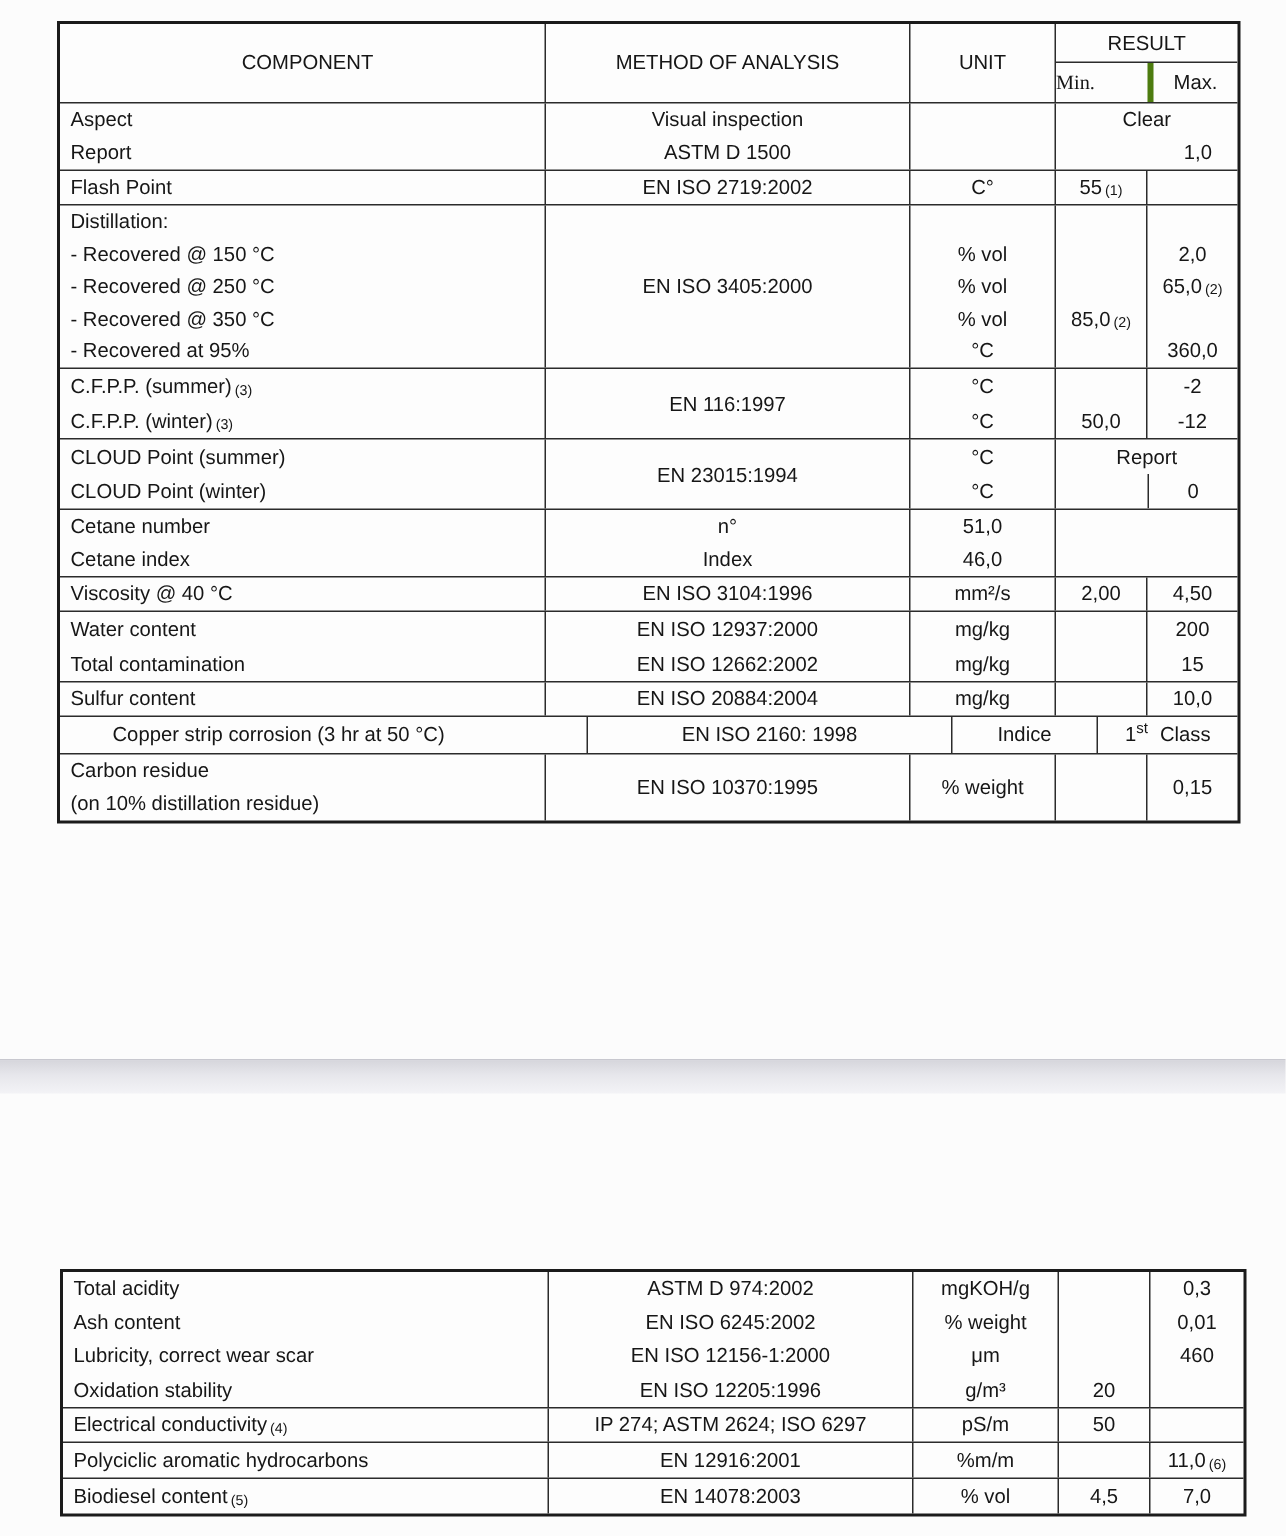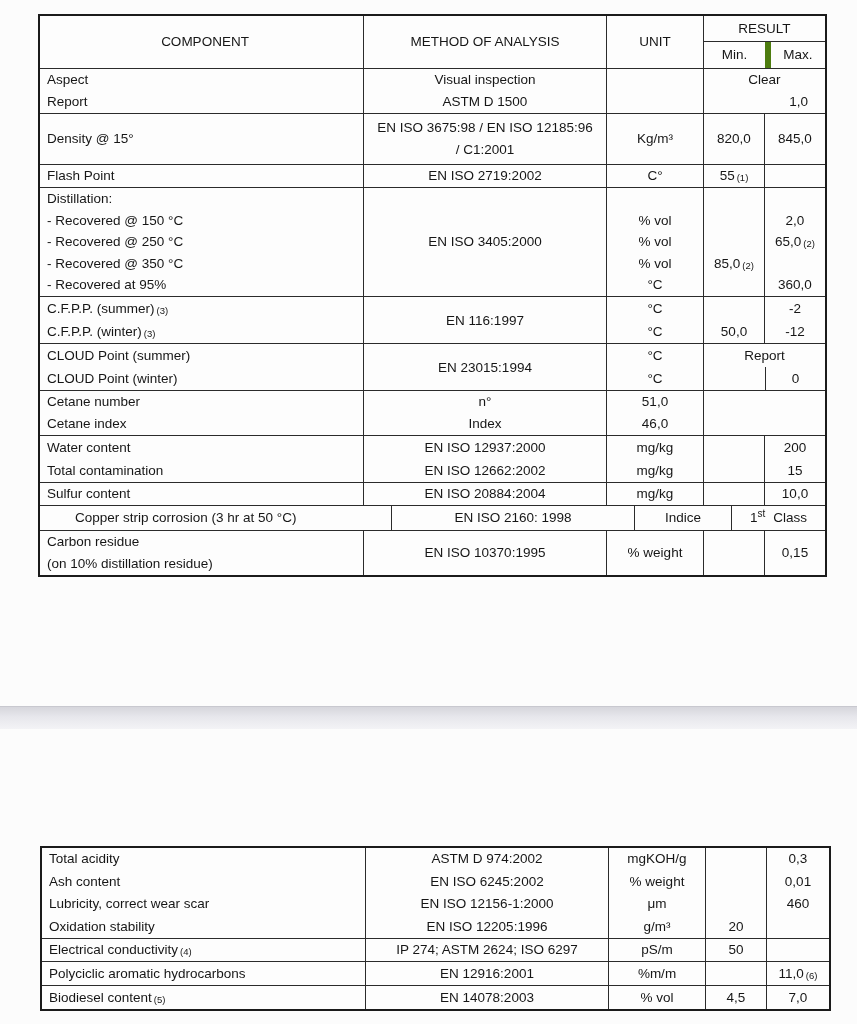--- a/index.html
+++ b/index.html
@@ -37,21 +37,21 @@
   .thead{height:52px;}
   .rb1{height:44px;}  .rb2{height:50px;}  .rb3{height:22px;}  .rb4{height:108px;}
   .rb5{height:46px;}  .rb6{height:46px;}  .rb7{height:44px;}  .rb8{height:22px;}
   .rb9{height:46px;}  .rb10{height:22px;} .rb11{height:24px;padding-left:28px;} .rb12{height:44px;}
   .rb21{height:90px;} .rb22{height:22px;} .rb23{height:23px;} .rb24{height:23px;}
   
   .hcell{justify-content:center;align-items:center;text-align:center;}
   .reshdr{grid-column:4/6;display:flex;flex-direction:column;padding:0;}
   .rtop{height:25px;line-height:25px;text-align:center;border-bottom:1px solid #2b2b2b;}
   .rbot{flex:1;display:flex;}
-  .rmin{width:61px;text-align:center;line-height:26px;border-right:6px solid #4d7c0f;}
+  .rmin{width:61px;line-height:26px;border-right:4px solid #4d7c0f;font-family:Liberation Serif, serif;}
   .rmax{flex:1;text-align:center;line-height:26px;}
   
   .alignr{text-align:right;padding-right:17px;}
   .split{display:flex;height:23px;}
   .smin{width:61px;}
   .smax{flex:1;border-left:1px solid #2b2b2b;text-align:center;line-height:23px;}
   .fn{font-size:9.5px;margin-left:2px;position:relative;top:1px;}
   .sup{font-size:10px;vertical-align:super;line-height:0;}
   .ml{margin-left:8px;}
   .center{text-align:center;}
@@ -89,38 +89,20 @@
       <span class="ln">Visual inspection</span>
       <span class="ln">ASTM D 1500</span>
     </div>
     <div class="cell unit"></div>
     <div class="cell res top">
       <span class="ln center">Clear</span>
       <span class="ln alignr">1,0</span>
     </div>
   </div>
 
-  <div class="trow rb2">
-    <div class="cell comp">
-        <span class="ln">Density @ 15°</span>
-      </div>
-    <div class="cell method">
-      <span class="ln">EN ISO 3675:98 / EN ISO 12185:96</span>
-      <span class="ln">/ C1:2001</span>
-    </div>
-    <div class="cell unit">
-        <span class="ln">Kg/m³</span>
-      </div>
-    <div class="cell min">
-        <span class="ln">820,0</span>
-      </div>
-    <div class="cell max">
-        <span class="ln">845,0</span>
-      </div>
-  </div>
 
   <div class="trow rb3">
     <div class="cell comp">
         <span class="ln">Flash Point</span>
       </div>
     <div class="cell method">
         <span class="ln">EN ISO 2719:2002</span>
       </div>
     <div class="cell unit">
         <span class="ln">C°</span>
@@ -217,20 +199,37 @@
       <span class="ln">n°</span>
       <span class="ln">Index</span>
     </div>
     <div class="cell min top">
       <span class="ln">51,0</span>
       <span class="ln">46,0</span>
     </div>
     <div class="cell max"></div>
   </div>
 
+  <div class="trow rb8">
+    <div class="cell comp">
+        <span class="ln">Viscosity @ 40 °C</span>
+      </div>
+    <div class="cell method">
+        <span class="ln">EN ISO 3104:1996</span>
+      </div>
+    <div class="cell unit">
+        <span class="ln">mm²/s</span>
+      </div>
+    <div class="cell min">
+        <span class="ln">2,00</span>
+      </div>
+    <div class="cell max">
+        <span class="ln">4,50</span>
+      </div>
+  </div>
 
   <div class="trow rb9 lh23">
     <div class="cell comp top">
       <span class="ln">Water content</span>
       <span class="ln">Total contamination</span>
     </div>
     <div class="cell method top">
       <span class="ln">EN ISO 12937:2000</span>
       <span class="ln">EN ISO 12662:2002</span>
     </div>

